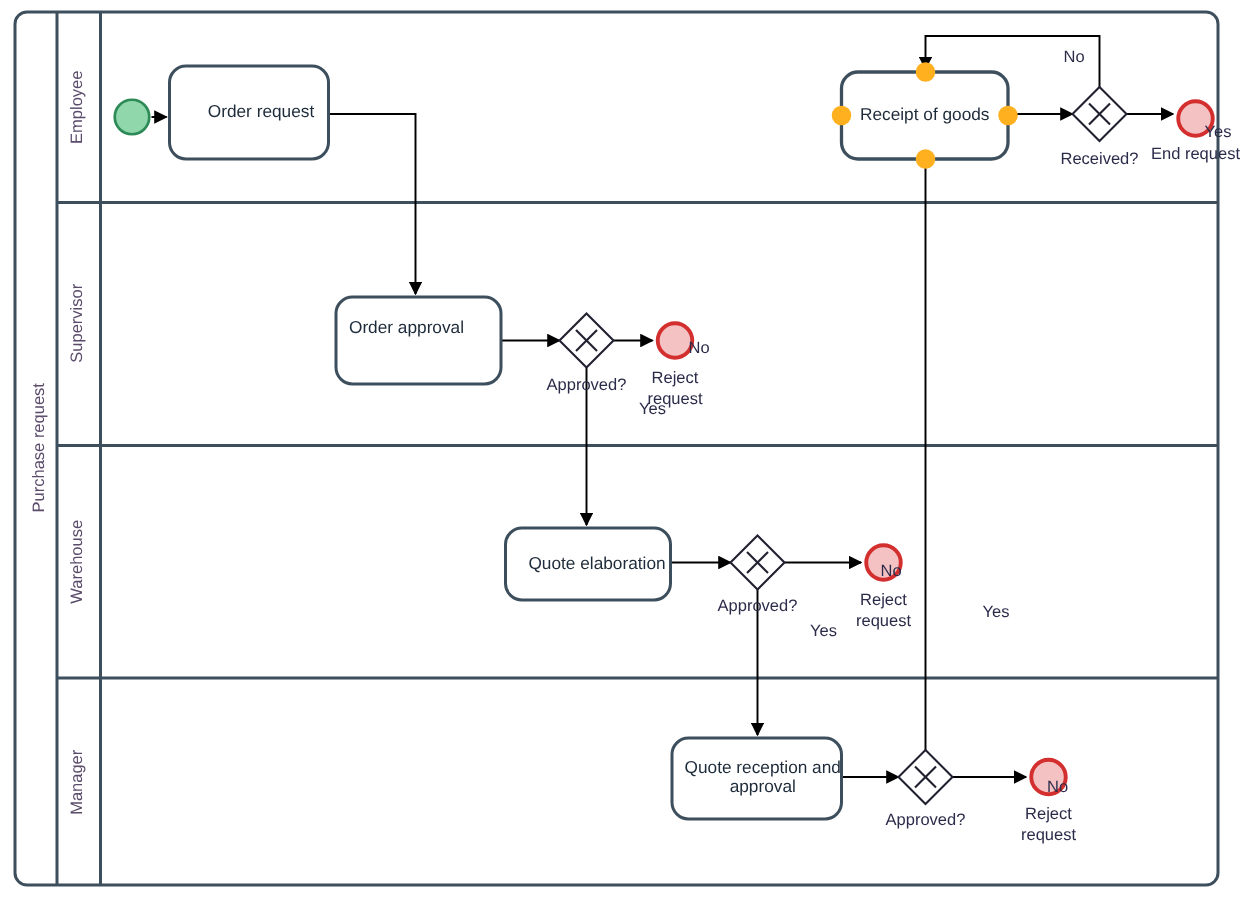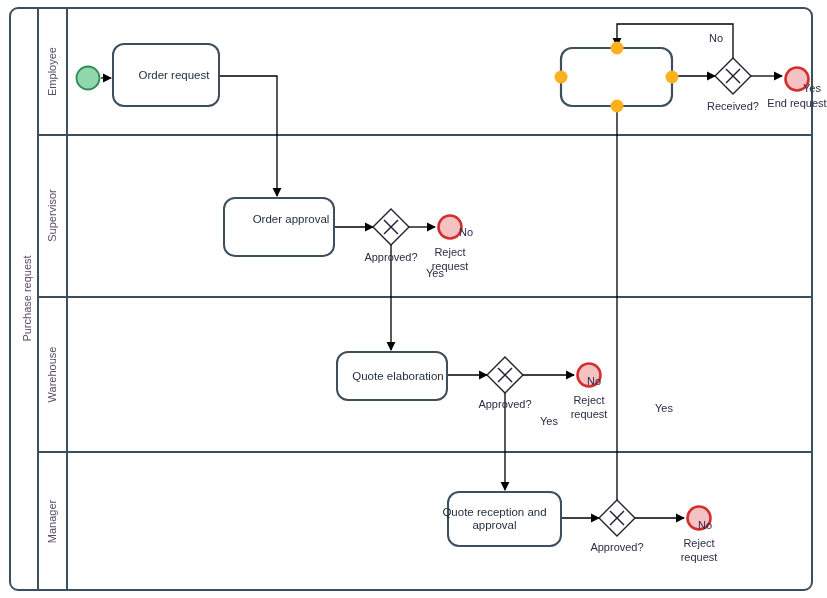--- a/index.html
+++ b/index.html
@@ -170,26 +170,27 @@
               transform:rotate(-90deg);">Employee</div>
   <div class="lbl vert" style="left:10px; top:209px; width:84px; text-align:center;
               transform:rotate(-90deg);">Supervisor</div>
   <div class="lbl vert" style="left:10px; top:368px; width:84px; text-align:center;
               transform:rotate(-90deg);">Warehouse</div>
   <div class="lbl vert" style="left:10px; top:515px; width:84px; text-align:center;
               transform:rotate(-90deg);">Manager</div>
 
   <div class="lbl task ctr" style="left:113px; top:44px; width:122px; height:62px;">Order request</div>
 
-
-  <div class="lbl task ctr" style="left:236px; top:198px; width:110px; height:42px;text-align:center;">Order approval</div>
+  <div class="lbl task ctr" style="left:561px; top:48px; width:111px; height:58px;">Receipt of goods</div>
+
+  <div class="lbl task ctr" style="left:216px; top:198px; width:110px; height:42px;text-align:center;">Order approval</div>
 
   <div class="lbl task ctr" style="left:337px; top:352px; width:122px; height:48px;">Quote elaboration</div>
 
-  <div class="lbl task ctr" style="left:424px; top:492px; width:109px; height:54px; padding:0 16px;">Quote reception and approval</div>
+  <div class="lbl task ctr" style="left:450px; top:492px; width:109px; height:54px; padding:0 4px;">Quote reception and approval</div>
 
   <div class="lbl elem" style="left:703px; top:100px; width:60px; text-align:center;">Received?</div>
 
   <div class="lbl elem" style="left:361px; top:251px; width:60px; text-align:center;">Approved?</div>
 
   <div class="lbl elem" style="left:475px; top:398px; width:60px; text-align:center;">Approved?</div>
 
   <div class="lbl elem" style="left:587px; top:541px; width:60px; text-align:center;">Approved?</div>
 
   <div class="lbl elem" style="left:764px; top:97px; width:66px; text-align:center;">End request</div>

